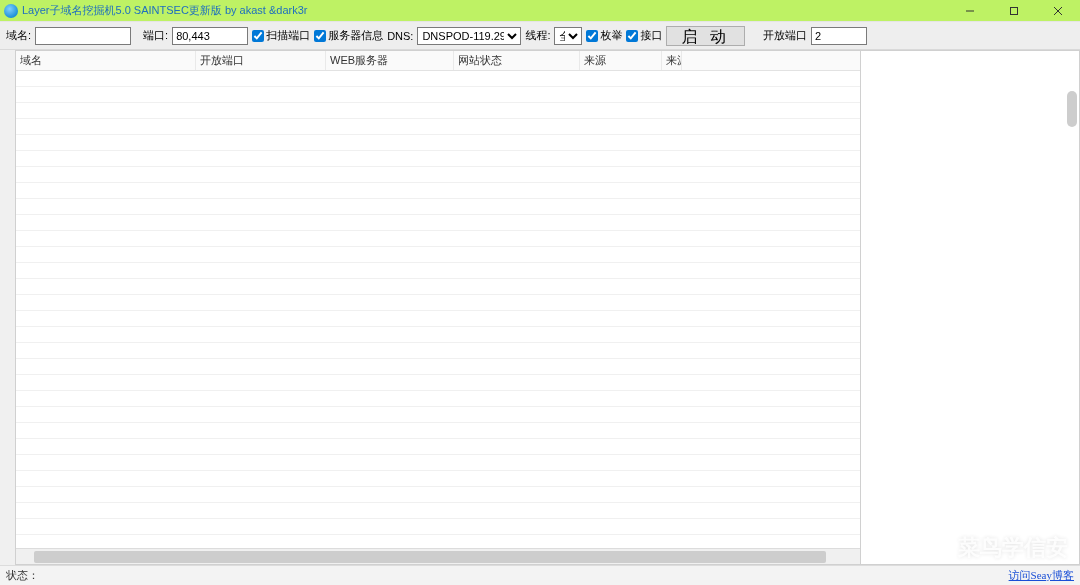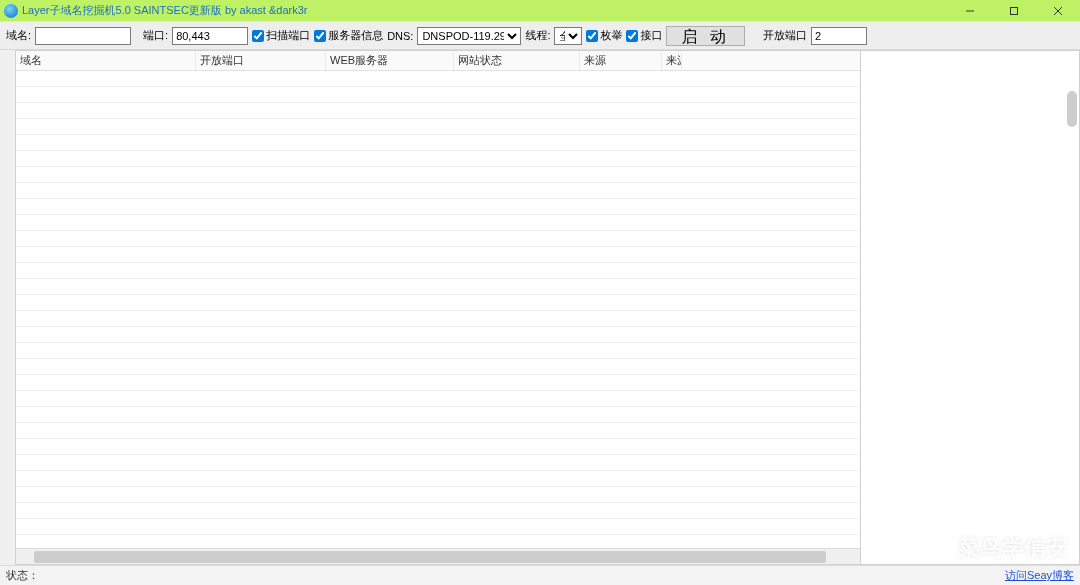--- a/index.html
+++ b/index.html
@@ -20,21 +20,21 @@
   .body { display: flex; height: calc(585px - 22px - 28px - 20px); }
   .grid-wrap { flex: 0 0 846px; display: flex; flex-direction: column; border: 1px solid #d0d0d0; background: #fff; margin-left: 15px; }
   .grid-head { display: flex; height: 20px; background: #fafafa; border-bottom: 1px solid #e2e2e2; }
   .grid-head .col { border-right: 1px solid #e9e9e9; padding: 2px 4px; color: #333; overflow: hidden; white-space: nowrap; }
   .grid-rows { flex: 1; overflow: hidden; background: #fff; }
   .grid-rows .row { height: 16px; border-bottom: 1px solid #f0f0f0; }
   .grid-hscroll { height: 16px; background: #f0f0f0; border-top: 1px solid #dcdcdc; position: relative; }
   .grid-hscroll .thumb { position: absolute; left: 18px; top: 2px; height: 12px; width: 792px; background: #cdcdcd; border-radius: 2px; }
   .side { flex: 1; background: #fff; border: 1px solid #d0d0d0; border-left: none; position: relative; }
   .side .vthumb { position: absolute; right: 2px; top: 40px; width: 10px; height: 36px; background: #cdcdcd; border-radius: 5px; }
-  .statusbar { height: 20px; display: flex; align-items: center; padding: 0 6px; background: #f3f3f3; border-top: 1px solid #dcdcdc; color: #333; }
+  .statusbar { height: 20px; display: flex; align-items: center; padding: 0 6px; background: #f3f3f3; border-top: 1px solid #dcdcdc; color: #333; font-family: Liberation Serif, serif; }
   .statusbar .spacer { flex: 1; }
   .statusbar a { color: #1a4fd6; text-decoration: underline; }
   .watermark { position: absolute; right: 12px; bottom: 22px; display: flex; align-items: center; gap: 8px; color: rgba(255,255,255,.85); text-shadow: 0 0 4px rgba(0,0,0,.25); font-size: 22px; font-weight: 600; pointer-events: none; opacity: .45; }
   .watermark .wc { width: 28px; height: 28px; border: 3px solid rgba(255,255,255,.85); border-radius: 50%; position: relative; }
   .watermark .wc::before, .watermark .wc::after { content:""; position:absolute; width:6px; height:6px; border-radius:50%; background:rgba(255,255,255,.85); top:9px; }
   .watermark .wc::before { left: -1px; }
   .watermark .wc::after { right: -1px; }
 </style>
 </head>
 <body>

